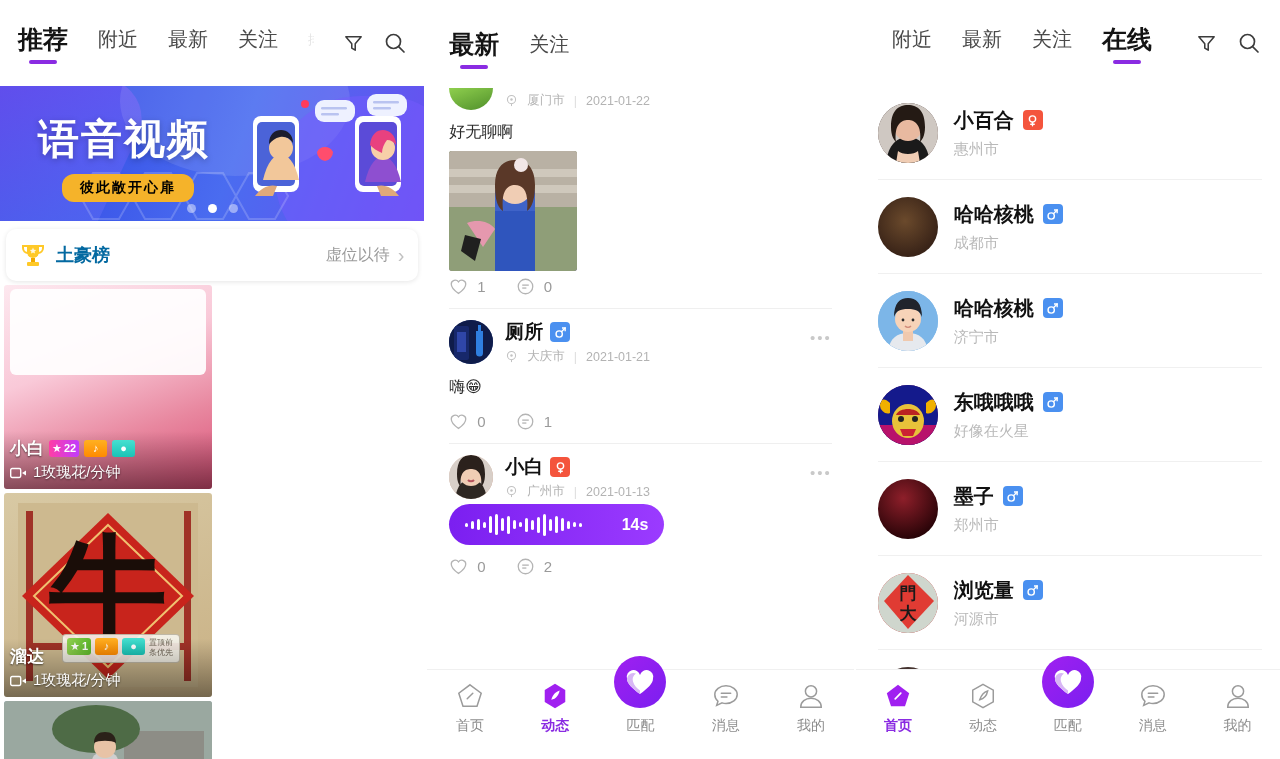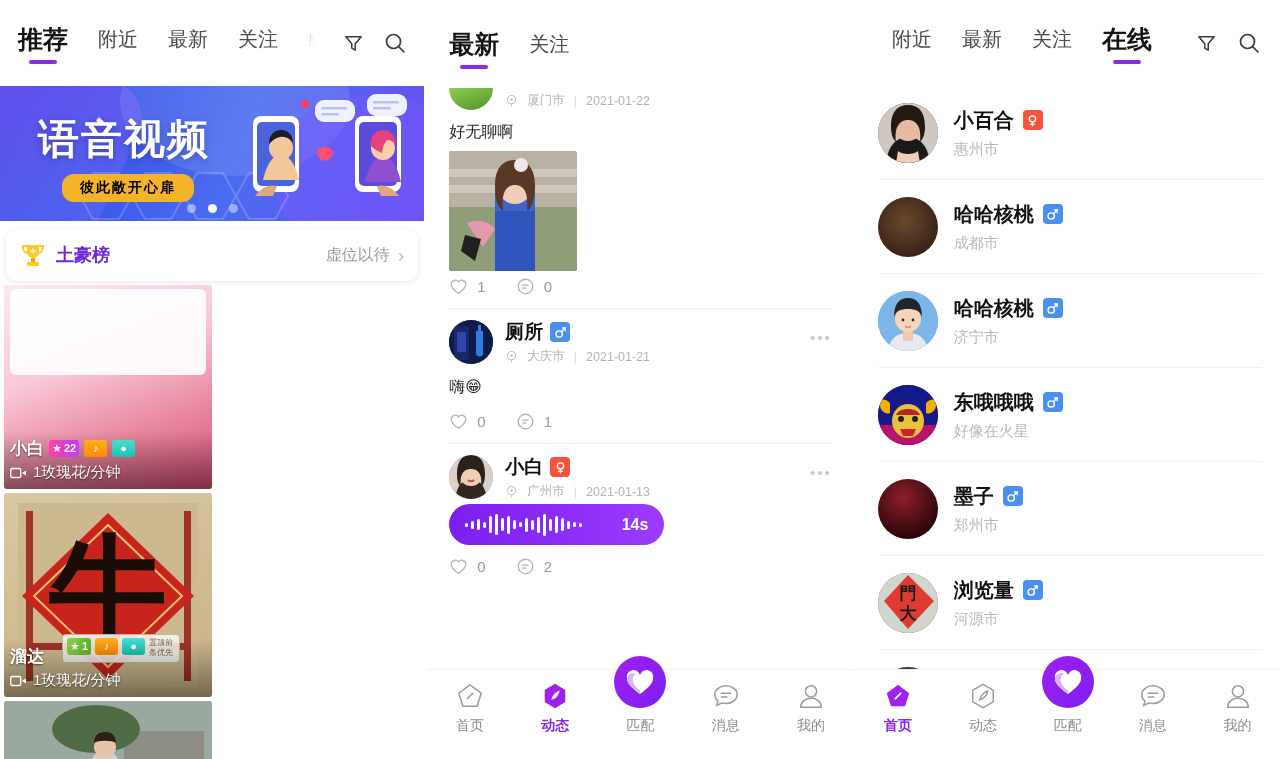--- a/index.html
+++ b/index.html
@@ -44,21 +44,21 @@
   .banner-pill{position:absolute;left:62px;top:88px;background:#f5b32a;color:#000000;
     font-size:14px;font-weight:bold;padding:5px 18px;border-radius:12px;letter-spacing:2px;}
   .banner-phones{position:absolute;right:8px;top:6px;width:180px;height:128px;}
   .dots{position:absolute;left:0;right:0;bottom:8px;display:flex;justify-content:center;gap:12px;}
   .dots i{width:9px;height:9px;border-radius:50%;background:rgba(255,255,255,.45);display:block;}
   .dots i.on{background:#fff;}
 
   .board{margin:8px 6px 0 6px;height:52px;background:#fff;border-radius:10px;
     box-shadow:0 1px 5px rgba(0,0,0,.10);display:flex;align-items:center;padding:0 14px;}
   .board .trophy{width:26px;height:26px;margin-right:10px;}
-  .board-title{font-size:18px;font-weight:bold;color:#6d28d9;}
+  .board-title{font-size:18px;font-weight:bold;color:#0369a1;}
   .board-right{margin-left:auto;display:flex;align-items:center;color:#9b9b9b;font-size:16px;}
   .board-right .chev{margin-left:8px;font-size:20px;color:#c0c0c0;line-height:1;}
 
   .grid{display:flex;flex-wrap:wrap;gap:4px;padding:4px;box-sizing:border-box;width:425px;}
   .card{position:relative;width:208px;height:204px;overflow:hidden;border-radius:3px;}
   .card .ov{position:absolute;left:0;right:0;bottom:0;padding:6px 6px 7px 6px;
     background:linear-gradient(transparent,rgba(0,0,0,.42));}
   .card .row1{display:flex;align-items:center;gap:5px;}
   .card .nick{color:#fff;font-size:17px;font-weight:bold;text-shadow:0 1px 2px rgba(0,0,0,.6);}
   .bdg{height:17px;border-radius:3px;display:flex;align-items:center;padding:0 3px;gap:2px;

